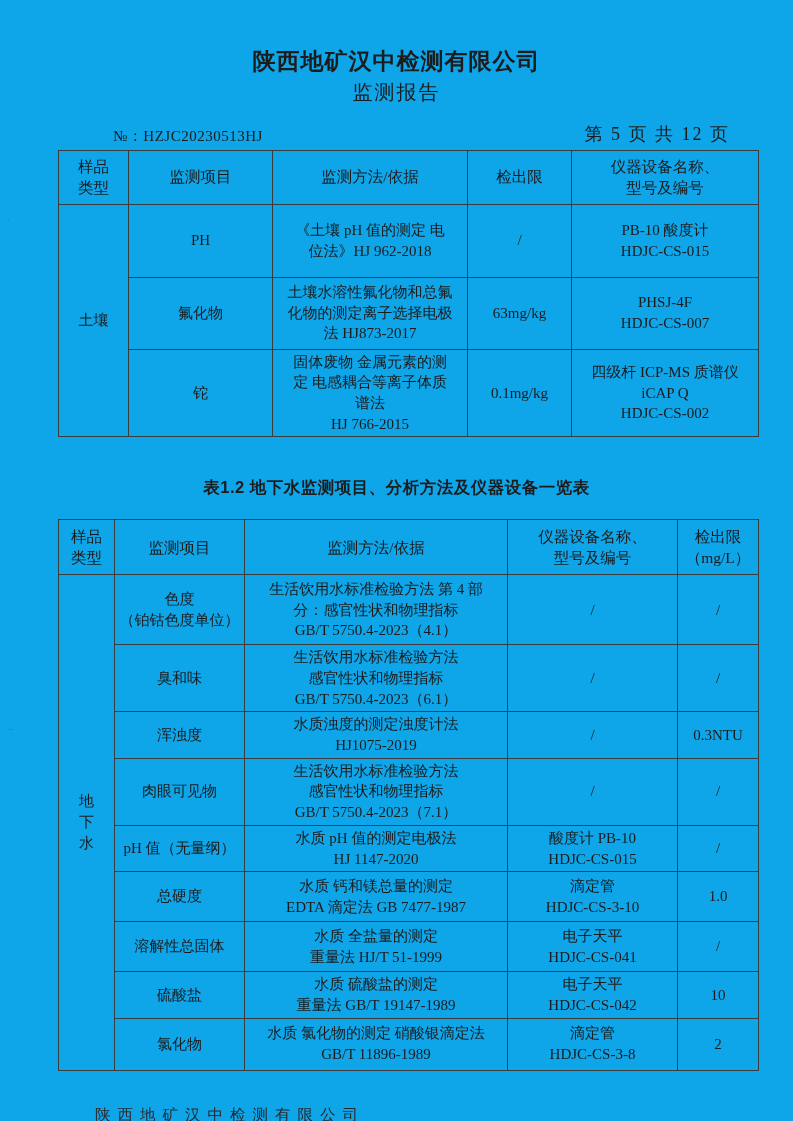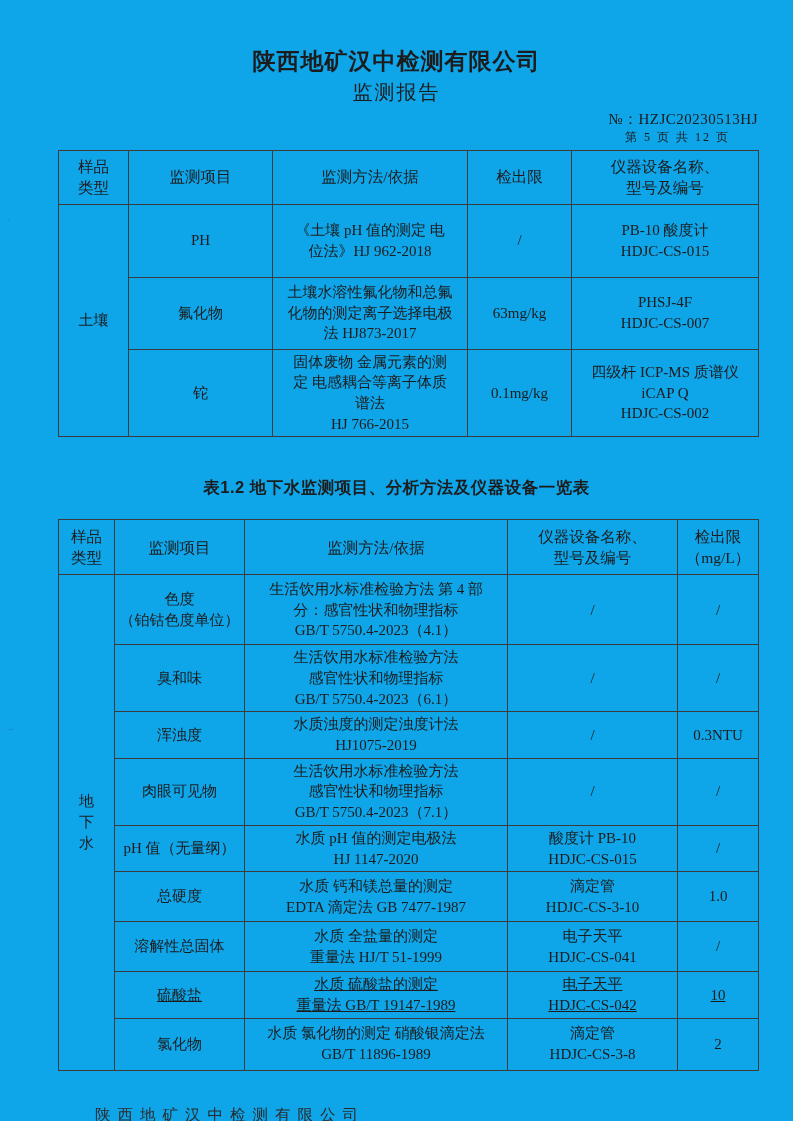--- a/index.html
+++ b/index.html
@@ -29,29 +29,28 @@
   }
   .doc-title {
     font-size: 20px;
     font-weight: 400;
     letter-spacing: 2px;
     line-height: 1.4;
     margin-top: 2px;
   }
   .meta-row {
     width: 700px;
-    margin: 4px 0 4px 58px;
+    margin: 16px 0 4px 58px;
     display: flex;
     justify-content: space-between;
     align-items: flex-end;
     font-size: 15px;
-    flex-direction: column;
   }
   .report-no { padding-left: 55px; letter-spacing: 0.5px; }
-  .page-info { padding-right: 28px; font-size: 12px; letter-spacing: 2px; }
+  .page-info { padding-right: 28px; font-size: 18px; letter-spacing: 2px; }
 
   table.report {
     border-collapse: collapse;
     table-layout: fixed;
     margin-left: 58px;
     width: 700px;
     background: transparent;
   }
   table.report td, table.report th {
     border: 1px solid #3c3c3c;
@@ -73,21 +72,21 @@
   .t1-r2 { height: 83px; }
   
   .t2-h  { height: 55px; }
   .t2-r0 { height: 70px; }
   .t2-r1 { height: 60px; }
   .t2-r2 { height: 44px; }
   .t2-r3 { height: 56px; }
   .t2-r4 { height: 44px; }
   .t2-r5 { height: 50px; }
   .t2-r6 { height: 50px; margin-top: 36px; }
-  .t2-r7 { height: 46px; text-decoration: underline; }
+  .t2-r7 { height: 46px; }
   .t2-r8 { height: 52px; }
 
   .caption {
     text-align: center;
     font-family: "Liberation Sans", "DejaVu Sans", sans-serif;
     font-weight: 700;
     font-size: 16.5px;
     margin: 40px 0 20px 0;
     letter-spacing: 0.5px;
   }

